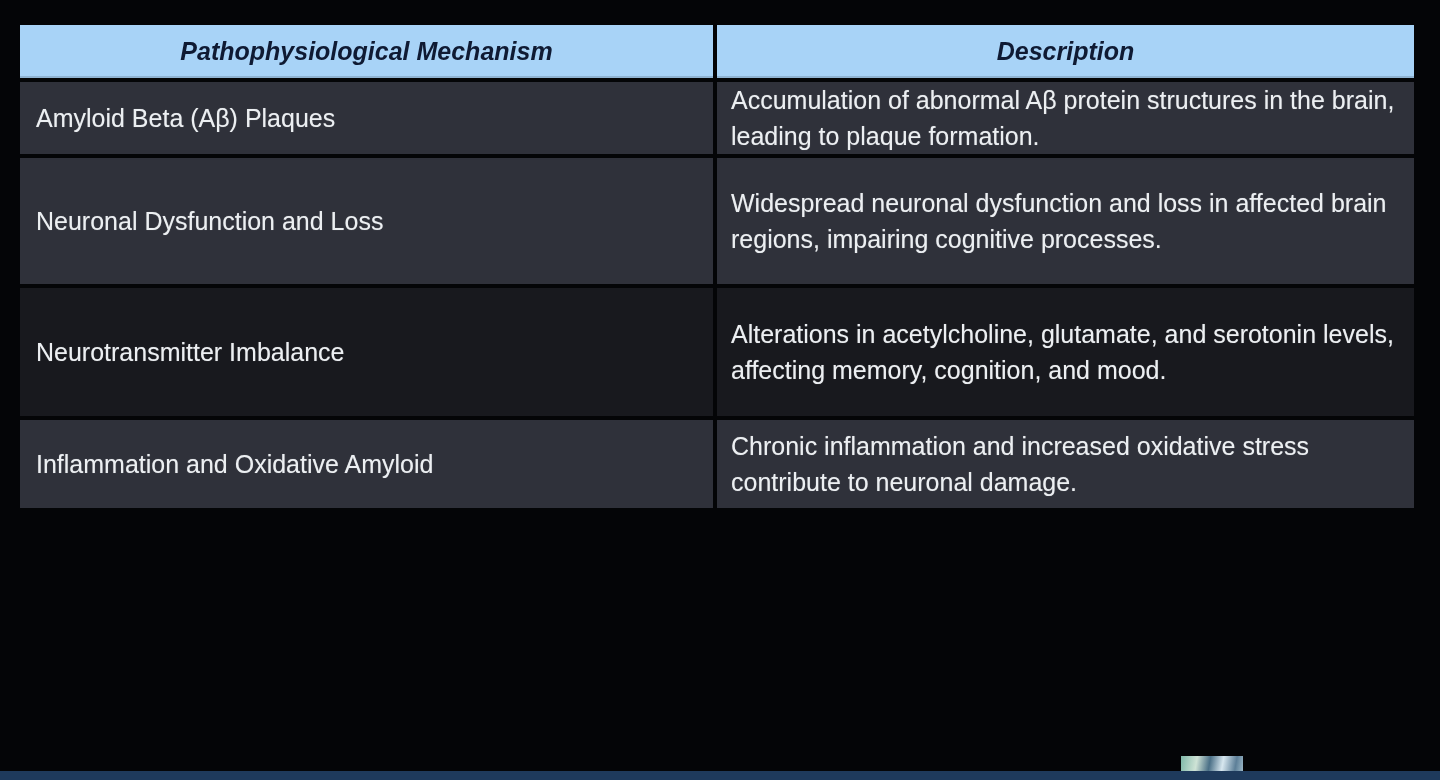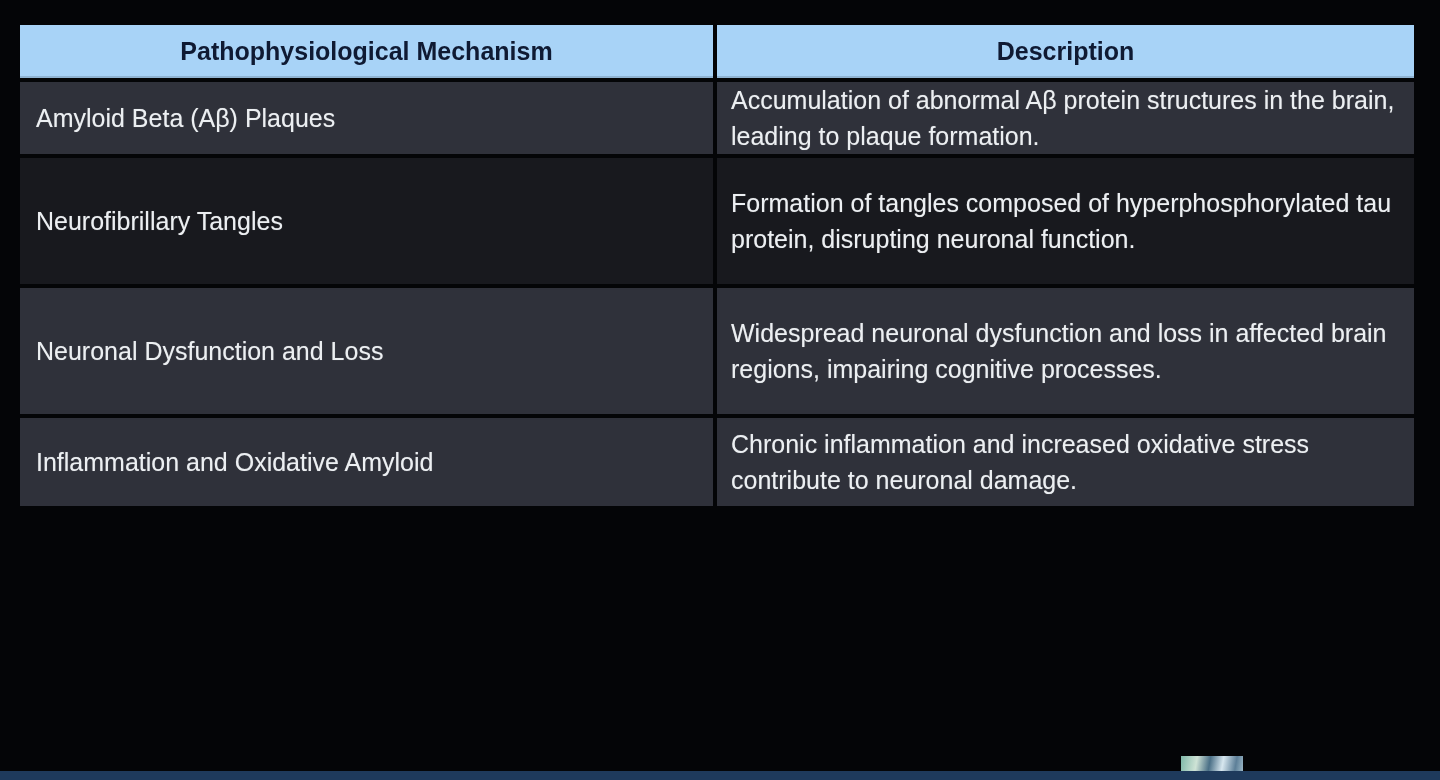--- a/index.html
+++ b/index.html
@@ -31,20 +31,21 @@
   }
   table.mech th {
     background: #a8d3f7;
     color: #0f1a33;
     font-weight: bold;
     font-size: 25px;
     height: 53px;
     padding: 0;
     text-align: center;
     box-shadow: inset 0 -2px 0 rgba(0,0,0,0.15);
+    font-style: italic;
   }
   table.mech td {
     color: #eceff2;
     font-size: 25px;
     line-height: 36px;
     vertical-align: middle;
     padding: 0 14px;
     text-shadow: 0 0 1px rgba(255,255,255,0.35);
   }
   table.mech td.mech-name { padding-left: 16px; }
@@ -67,27 +68,27 @@
       <tr>
         <th>Pathophysiological Mechanism</th>
         <th>Description</th>
       </tr>
     </thead>
     <tbody>
       <tr class="row-odd" style="height:68px">
         <td class="mech-name">Amyloid Beta (Aβ) Plaques</td>
         <td class="mech-desc">Accumulation of abnormal Aβ protein structures in the brain, leading to plaque formation.</td>
       </tr>
-      <tr class="row-even" style="height:126px">
-        <td class="mech-name">Neurofibrillary Tangles</td>
-        <td class="mech-desc">Formation of tangles composed of hyperphosphorylated tau protein, disrupting neuronal function.</td>
-      </tr>
       <tr class="row-odd" style="height:126px">
         <td class="mech-name">Neuronal Dysfunction and Loss</td>
         <td class="mech-desc">Widespread neuronal dysfunction and loss in affected brain regions, impairing cognitive processes.</td>
+      </tr>
+      <tr class="row-even" style="height:128px">
+        <td class="mech-name">Neurotransmitter Imbalance</td>
+        <td class="mech-desc">Alterations in acetylcholine, glutamate, and serotonin levels, affecting memory, cognition, and mood.</td>
       </tr>
       <tr class="row-odd" style="height:88px">
         <td class="mech-name">Inflammation and Oxidative Amyloid</td>
         <td class="mech-desc">Chronic inflammation and increased oxidative stress contribute to neuronal damage.</td>
       </tr>
     </tbody>
   </table>
 
   <div class="thumb"></div>
   <div class="bottom-bar"></div>

